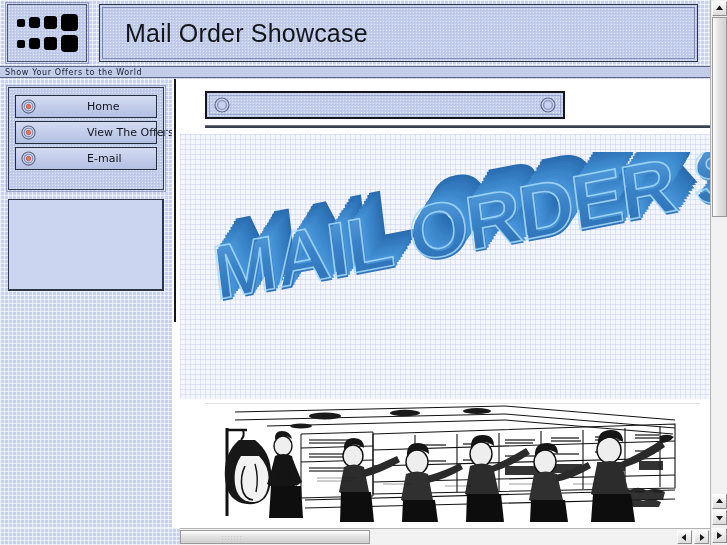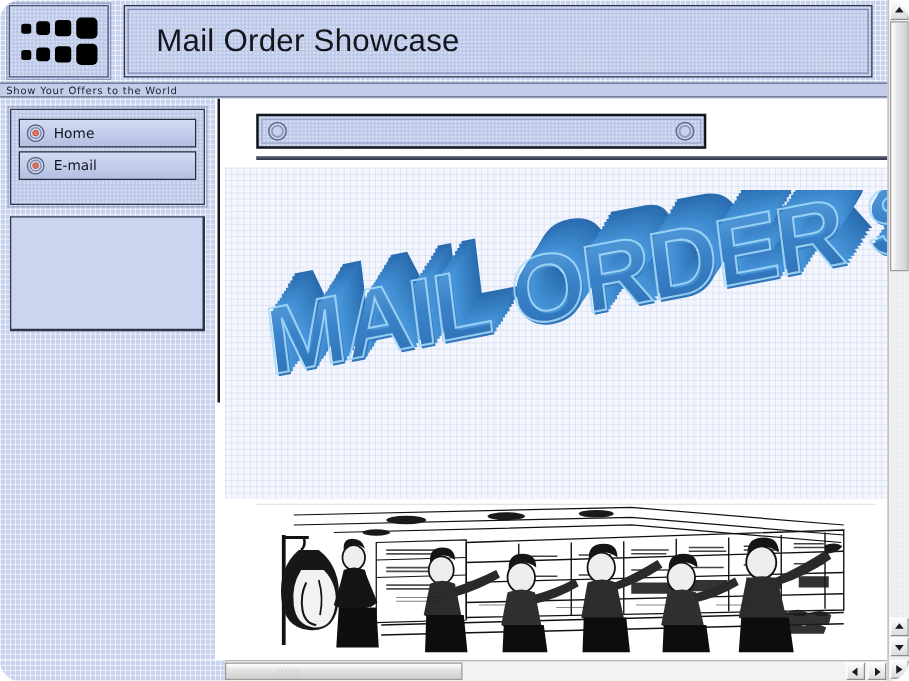--- a/index.html
+++ b/index.html
@@ -36,21 +36,20 @@
     background-size: 3px 3px, 3px 3px;
     background-position: 0 0, 1px 1px;
   }
 
   
   #page {
     position: relative;
     width: 727px;
     height: 545px;
     overflow: hidden;
-    border-radius: 17px;
   }
 
   
   #header {
     position: absolute;
     left: 0; top: 0;
     width: 710px; height: 66px;
     display: flex;
     align-items: center;
     padding: 3px 6px 3px 4px;
@@ -151,20 +150,21 @@
   }
   .nav-item {
     display: flex;
     align-items: center;
     height: 23px;
     border: 1px solid #252c3c;
     margin-bottom: 3px;
     padding-left: 5px;
     background: linear-gradient(to bottom, #d3dbf2 0%, #c5cfec 45%, #b4c0e2 100%);
     cursor: pointer;
+    gap: 44px;
   }
   .nav-item:last-child { margin-bottom: 12px; }
 
   .bullseye {
     width: 15px; height: 15px;
     flex: none;
     margin-right: 7px;
   }
 
   .nav-label {
@@ -382,20 +382,30 @@
           <span class="bullseye">
             <svg viewBox="0 0 16 16" width="15" height="15">
               <circle cx="8" cy="8" r="7" fill="#cfd8f0" stroke="#5b6682" stroke-width="1.2"></circle>
               <circle cx="8" cy="8" r="4.6" fill="none" stroke="#7f8cb0" stroke-width="1.2"></circle>
               <circle cx="8" cy="8" r="2.4" fill="#e8705e" stroke="#b4543f" stroke-width=".8"></circle>
             </svg>
           </span>
           <span class="nav-label">Home</span>
         </div>
 
+        <div class="nav-item">
+          <span class="bullseye">
+            <svg viewBox="0 0 16 16" width="15" height="15">
+              <circle cx="8" cy="8" r="7" fill="#cfd8f0" stroke="#5b6682" stroke-width="1.2"></circle>
+              <circle cx="8" cy="8" r="4.6" fill="none" stroke="#7f8cb0" stroke-width="1.2"></circle>
+              <circle cx="8" cy="8" r="2.4" fill="#e8705e" stroke="#b4543f" stroke-width=".8"></circle>
+            </svg>
+          </span>
+          <span class="nav-label">View The Offers</span>
+        </div>
 
 
         <div class="nav-item">
           <span class="bullseye">
             <svg viewBox="0 0 16 16" width="15" height="15">
               <circle cx="8" cy="8" r="7" fill="#cfd8f0" stroke="#5b6682" stroke-width="1.2"></circle>
               <circle cx="8" cy="8" r="4.6" fill="none" stroke="#7f8cb0" stroke-width="1.2"></circle>
               <circle cx="8" cy="8" r="2.4" fill="#e8705e" stroke="#b4543f" stroke-width=".8"></circle>
             </svg>
           </span>

